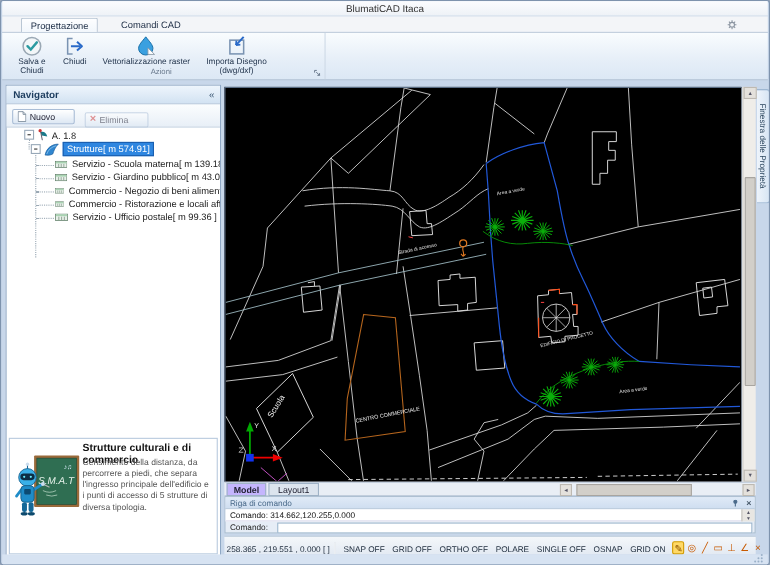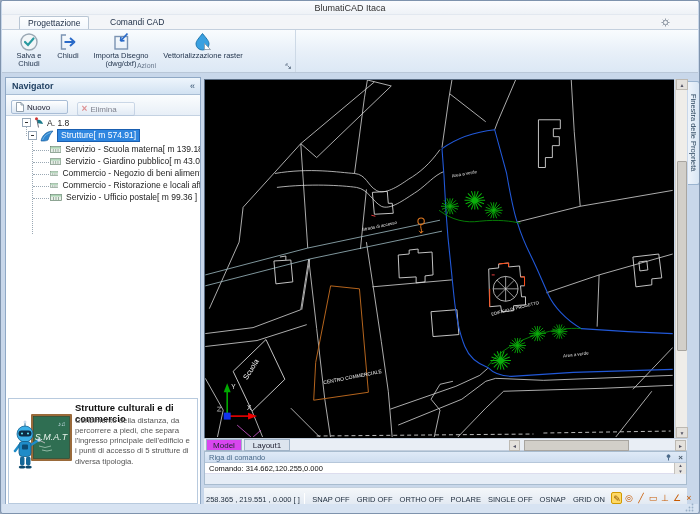--- a/index.html
+++ b/index.html
@@ -38,21 +38,21 @@
 .infotitle{position:absolute;left:66px;top:3px;font-size:9.5px;font-weight:bold;color:#111}
 .infodesc{position:absolute;left:66px;right:4px;top:17px;font-size:7.8px;line-height:1.3;color:#555}
 .mascot{position:absolute;left:3px;top:14px;width:62px;height:88px}
 
 .canvas{position:absolute;left:203px;top:78px;width:470px;height:359px;background:#000;border-top:1px solid #5a6d84;border-left:1px solid #5a6d84}
 .vscroll{position:absolute;left:674px;top:78px;width:12px;height:359px;background:#efede9;border-left:1px solid #d6d3cd}
 .sarrow{position:absolute;left:0;width:12px;height:11px;background:#e4e1dc;border:1px solid #bdb9b2;font-size:5px;color:#556;text-align:center;line-height:10px;cursor:pointer}
 .vthumb{position:absolute;left:1px;top:82px;width:10px;height:190px;background:#d2cfc9;border:1px solid #a8a5a0;border-radius:1px;cursor:grab}
 .tabstrip{position:absolute;left:203px;top:437px;width:483px;height:13px;background:#e9eef5;border-top:1px solid #c2cedd;border-bottom:1px solid #c2cedd}
 .mtab{position:absolute;top:0;height:12px;line-height:12px;font-size:8px;text-align:center;border:1px solid #9fb2c6;color:#223;cursor:pointer}
-.mtab.active{background:#d946ef;font-weight:normal}
+.mtab.active{background:#c4b5fd;font-weight:bold}
 .mtab.idle{background:#dce4ee}
 .hscroll-l{left:305px;top:1px}
 .hthumb{position:absolute;left:320px;top:1px;width:105px;height:11px;background:#d2cfc9;border:1px solid #a8a5a0;cursor:grab}
 .hscroll-r{left:471px;top:1px}
 .harrow{position:absolute;width:11px;height:11px;background:#e4e1dc;border:1px solid #bdb9b2;font-size:5px;color:#556;text-align:center;line-height:10px;cursor:pointer}
 
 .cmd{position:absolute;left:203px;top:450px;width:483px;height:34px;border:1px solid #a8bccf;background:#e6edf6}
 .cmdhdr{position:absolute;left:0;right:0;top:0;height:11px;background:linear-gradient(#dfeaf7,#cfdef0);border-bottom:1px solid #b6c7da;font-size:7.5px;color:#4a6a8a;line-height:11px;padding-left:4px}
 .cmdhist{position:absolute;left:0;right:12px;top:11px;height:11px;background:#fff;border-bottom:1px solid #dde;font-size:7.5px;color:#111;line-height:11px;padding-left:4px;white-space:nowrap}
 .spin{position:absolute;right:0;top:11px;width:12px;height:11px;background:#e8e6e2;border-left:1px solid #c5c2bd;text-align:center}
@@ -112,38 +112,38 @@
         <div class="rbtn" style="width:36px">
           <span class="ric">
             <svg viewBox="0 0 20 20">
                 <path d="M8,3 H3.5 V17 H8" fill="none" stroke="#7a93b2" stroke-width="1.4"></path>
                 <path d="M6.5,10 H15" stroke="#2a6ac8" stroke-width="1.8" fill="none"></path>
                 <path d="M12,6 l4.5,4 l-4.5,4" fill="none" stroke="#2a6ac8" stroke-width="1.8" stroke-linejoin="round"></path>
               </svg>
           </span>
           <span>Chiudi</span>
         </div>
+        <div class="rbtn" style="width:94px">
+          <span class="ric">
+            <svg viewBox="0 0 20 20">
+                <path d="M9.5,1.5 C13,6 16,8.8 16,12 a6.5,6 0 1 1 -13,0 C3,8.8 6,6 9.5,1.5 Z" fill="#3aa0e0" stroke="#1a70a8" stroke-width="0.9"></path>
+                <path d="M11.5,11.5 L17.5,17.5 L11.5,17.5 Z" fill="#fff" stroke="#8a98a6" stroke-width="0.8"></path>
+              </svg>
+          </span>
+          <span>Vettorializzazione raster</span>
+        </div>
         <div class="rbtn" style="width:70px">
           <span class="ric">
             <svg viewBox="0 0 20 20">
                 <rect x="4" y="4.5" width="12.5" height="12.5" fill="none" stroke="#7a93b2" stroke-width="1.4"></rect>
                 <path d="M16.5,1.5 L9.5,9" stroke="#2a6ac8" stroke-width="1.8" fill="none"></path>
                 <path d="M9.5,9 l0.4,-4 M9.5,9 l4,-0.4" stroke="#2a6ac8" stroke-width="1.6" fill="none"></path>
               </svg>
           </span>
           <span>Importa Disegno (dwg/dxf)</span>
-        </div>
-        <div class="rbtn" style="width:94px">
-          <span class="ric">
-            <svg viewBox="0 0 20 20">
-                <path d="M9.5,1.5 C13,6 16,8.8 16,12 a6.5,6 0 1 1 -13,0 C3,8.8 6,6 9.5,1.5 Z" fill="#3aa0e0" stroke="#1a70a8" stroke-width="0.9"></path>
-                <path d="M11.5,11.5 L17.5,17.5 L11.5,17.5 Z" fill="#fff" stroke="#8a98a6" stroke-width="0.8"></path>
-              </svg>
-          </span>
-          <span>Vettorializzazione raster</span>
         </div>
       </div>
       <div class="rgrouplabel"><span>Azioni</span></div>
       <span class="launcher">
         <svg viewBox="0 0 7 7">
             <g stroke="#68788c" stroke-width="0.9" fill="none">
               <path d="M1,3 V1 H3 M2.5,2.5 L5.5,5.5 M5.5,5.5 h-2 M5.5,5.5 v-2"></path>
             </g>
           </svg>
       </span>
@@ -362,20 +362,24 @@
             </g>
           </svg>
       </span>
       <span class="cmdclose">×</span>
     </div>
     <div class="cmdhist">Comando: 314.662,120.255,0.000</div>
     <div class="spin">
       <div>▲</div>
       <div>▼</div>
     </div>
+    <div class="cmdrow">
+      <label>Comando:</label>
+      <input class="cmdinput" type="text" value="" style="">
+    </div>
   </div>
 
   <div class="status">
     <span>258.365 , 219.551 , 0.000 [ ]</span>
     <span class="sbsep"></span>
     <span class="tg">SNAP OFF</span>
     <span class="tg">GRID OFF</span>
     <span class="tg">ORTHO OFF</span>
     <span class="tg">POLARE</span>
     <span class="tg">SINGLE OFF</span>

